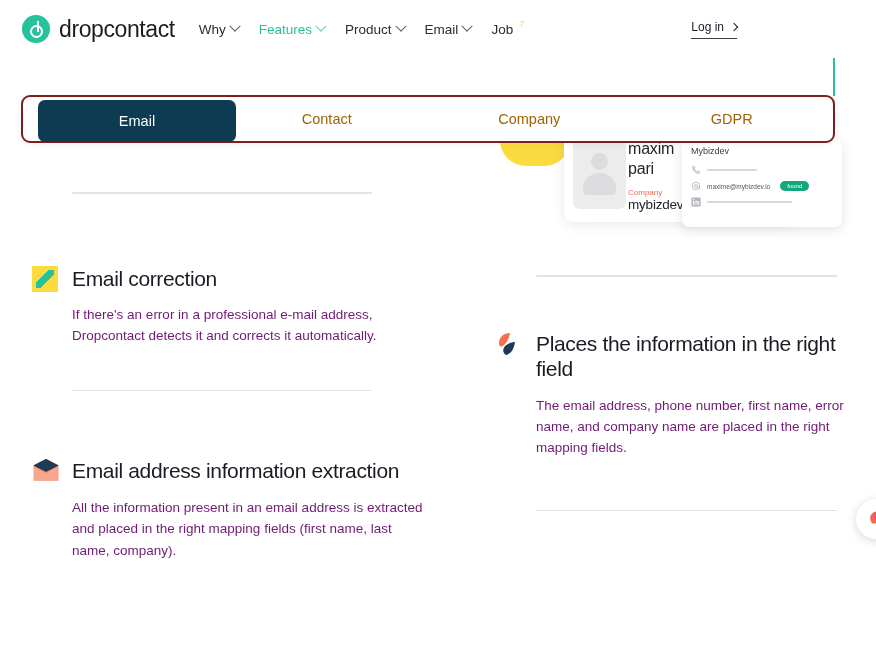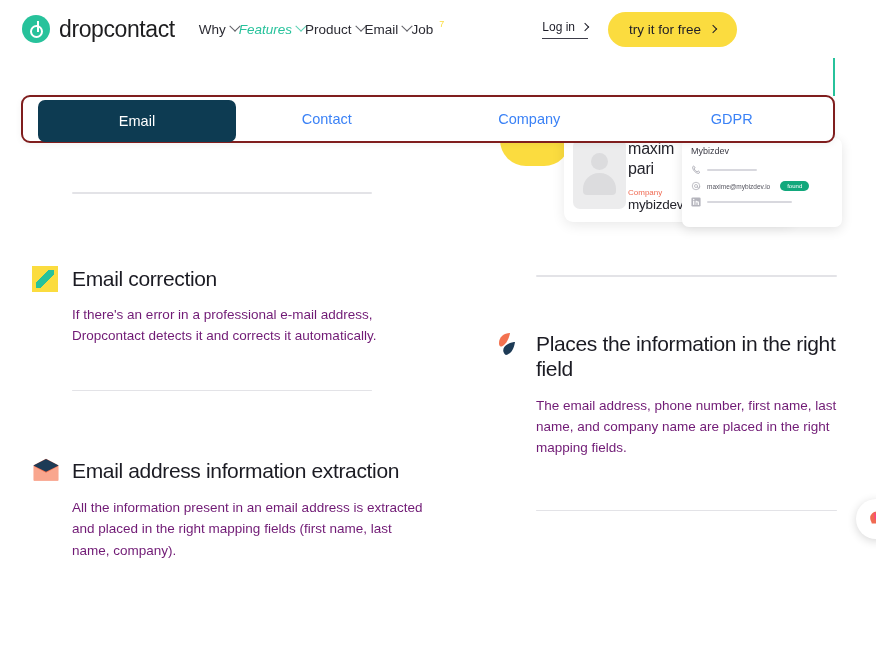--- a/index.html
+++ b/index.html
@@ -57,31 +57,32 @@
     font-size: 23px;
     color: #1d1d1f;
     letter-spacing: -0.4px;
     font-weight: 400;
   }
 
   .nav {
     display: flex;
     align-items: center;
     margin-left: 24px;
+    gap: 20px;
   }
   .nav-item {
     display: flex;
     align-items: center;
     gap: 5px;
     font-size: 13.5px;
     color: #2b2b33;
     cursor: pointer;
     position: relative;
   }
-  .nav-item.active { color: #27c29b; font-style: italic; }
+  .nav-item.active { color: #27c29b; }
   .chev {
     width: 8px; height: 8px;
     border-right: 1.4px solid currentColor;
     border-bottom: 1.4px solid currentColor;
     transform: rotate(45deg) translate(-2px, -2px);
     opacity: .75;
   }
   .sup {
     font-size: 9px;
     color: #fbdc3f;
@@ -152,21 +153,21 @@
     border-radius: 9px;
     display: flex;
     align-items: center;
     box-shadow: 0 2px 7px rgba(0,0,0,.05);
     z-index: 30;
   }
   .tab {
     flex: 1;
     text-align: center;
     font-size: 14.5px;
-    color: #3b82f6;
+    color: #a16207;
     cursor: pointer;
     line-height: 1;
   }
   .tab.active {
     position: absolute;
     left: 15px; top: 3px;
     width: 198px; height: 42px;
     background: #0d3b52;
     color: #ffffff;
     border-radius: 7px;
@@ -383,24 +384,20 @@
       <span>Job</span>
       <span class="sup">7</span>
     </div>
   </nav>
 
   <div class="header-right">
     <div class="login">
       <span>Log in</span>
       <span class="arrow-r"></span>
     </div>
-    <button class="cta">
-      <span>try it for free</span>
-      <span class="arrow-r"></span>
-    </button>
   </div>
 </div>
 
 <div class="teal-rule"></div>
 
 <div class="card-stack">
   <div class="yellow-blob"></div>
 
   <div class="card-main">
     <div class="avatar"></div>
@@ -495,21 +492,21 @@
 
   <div class="feature" style="margin-top:54px">
     <div class="feat-icon ico-leaf">
       <svg viewBox="0 0 26 26">
         <path d="M3 12c0-6 5-10 11-10 0 0-1 7-5 11s-6 3-6-1z" fill="#f3714f"></path>
         <path d="M8 22c-2-3 0-7 4-9s7-2 7-2-1 8-5 11-5 2-6 0z" fill="#1d3b56"></path>
       </svg>
     </div>
     <div class="feat-body">
       <div class="feat-title">Places the information in the right field</div>
-      <div class="feat-desc">The email address, phone number, first name, last name, and company name are placed in the right mapping fields.</div>
+      <div class="feat-desc">The email address, phone number, first name, error name, and company name are placed in the right mapping fields.</div>
     </div>
   </div>
 
   <div class="divider div-r" style="margin-top:51px"></div>
 </div>
 
 <div class="widget">
   <svg viewBox="0 0 24 24">
     <path d="M12 2a8 8 0 018 8c0 3-2 5-2 7H6c0-2-2-4-2-7a8 8 0 018-8z" fill="#f06a52"></path>
     <path d="M12 2a8 8 0 018 8c0 3-2 5-2 7h-6V2z" fill="#a23cc4"></path>

